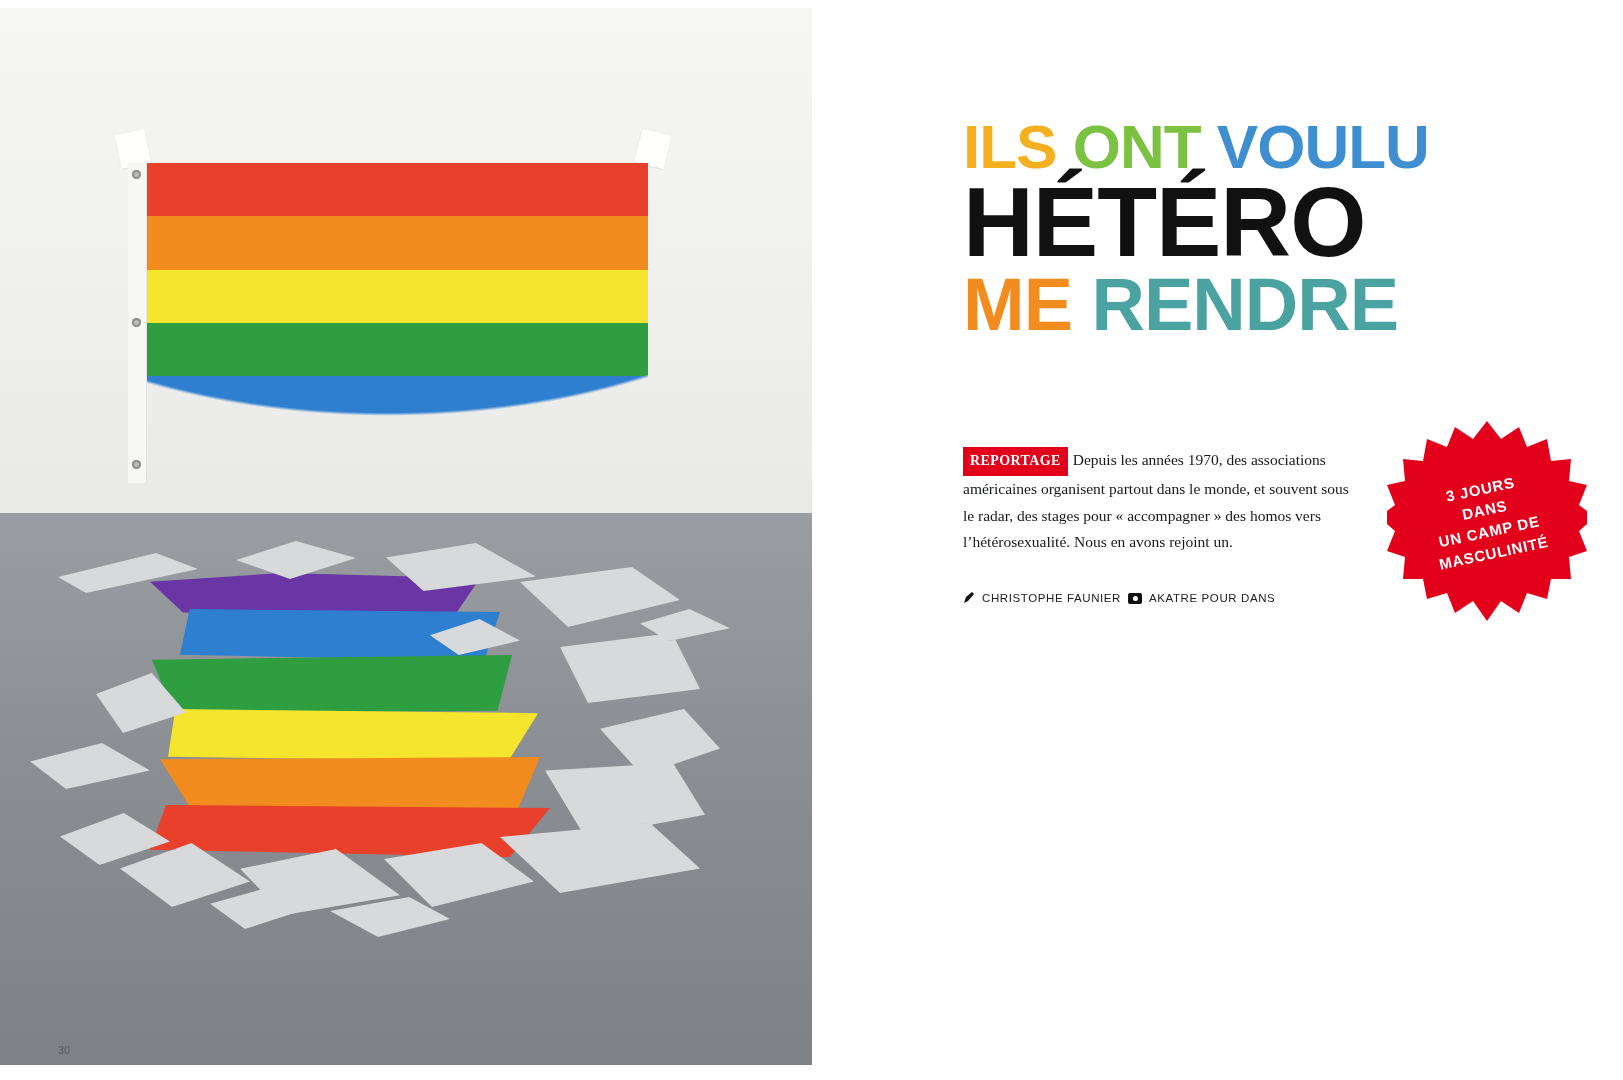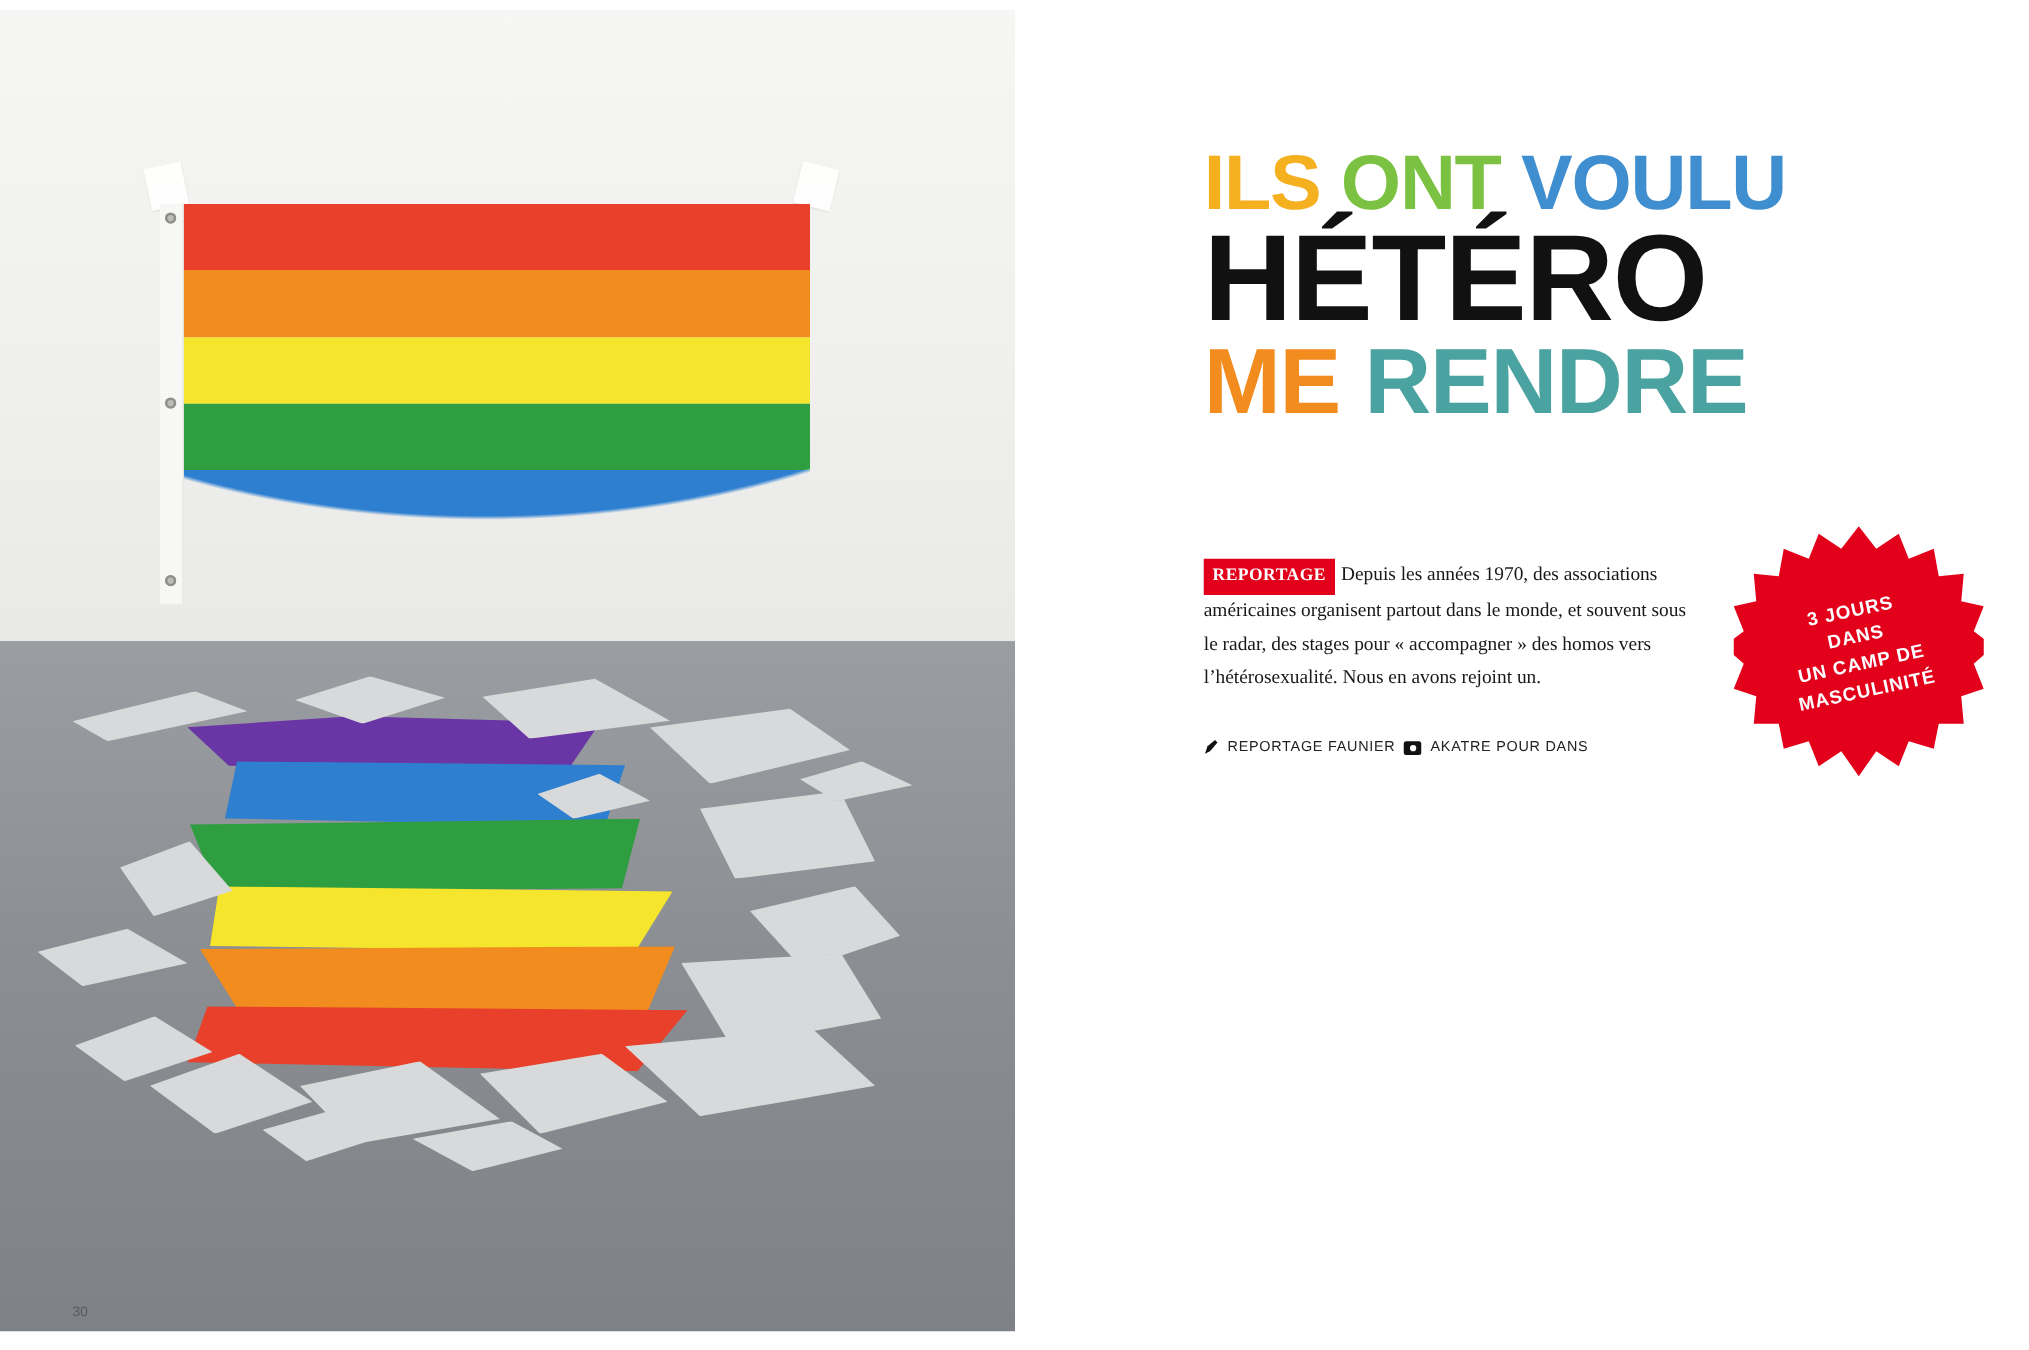--- a/index.html
+++ b/index.html
@@ -134,21 +134,21 @@
     </div>
 
     <div class="standfirst">
       <span class="reportage-tag">REPORTAGE</span><span>Depuis les années 1970, des associations américaines organisent partout dans le monde, et souvent sous le radar, des stages pour « accompagner » des homos vers l’hétérosexualité. Nous en avons rejoint un.</span>
     </div>
 
     <div class="byline">
       <svg class="pen-icon" viewBox="0 0 12 12">
           <path d="M1 11 L3 5 L9 0 L11 2 L5 9 Z" fill="#111"></path>
         </svg>
-      <span>REPORTAGE FAUNIER</span>
+      <span>CHRISTOPHE FAUNIER</span>
       <span class="cam-icon"></span>
       <span>AKATRE POUR DANS</span>
     </div>
 
     <div class="starburst">
       <div class="star-shape"></div>
       <div class="star-text">
         <span>3 JOURS</span>
         <span>DANS</span>
         <span>UN CAMP DE</span>

